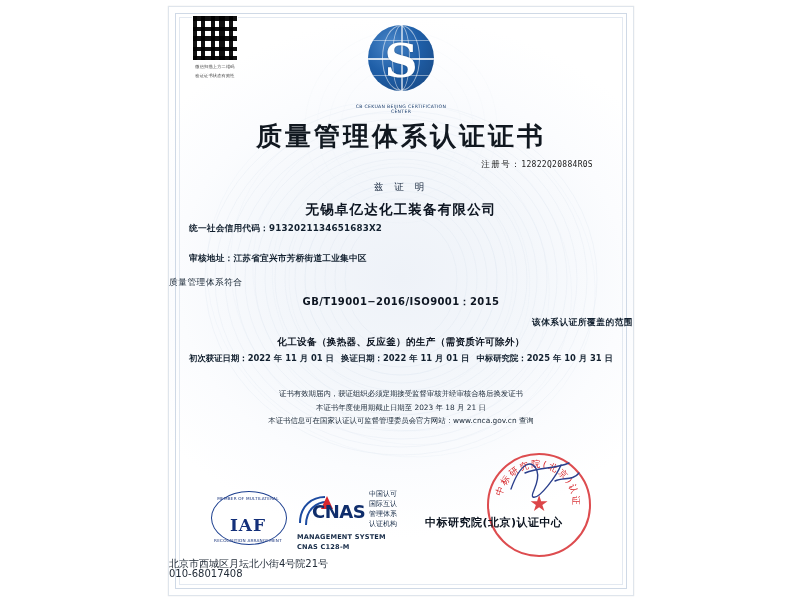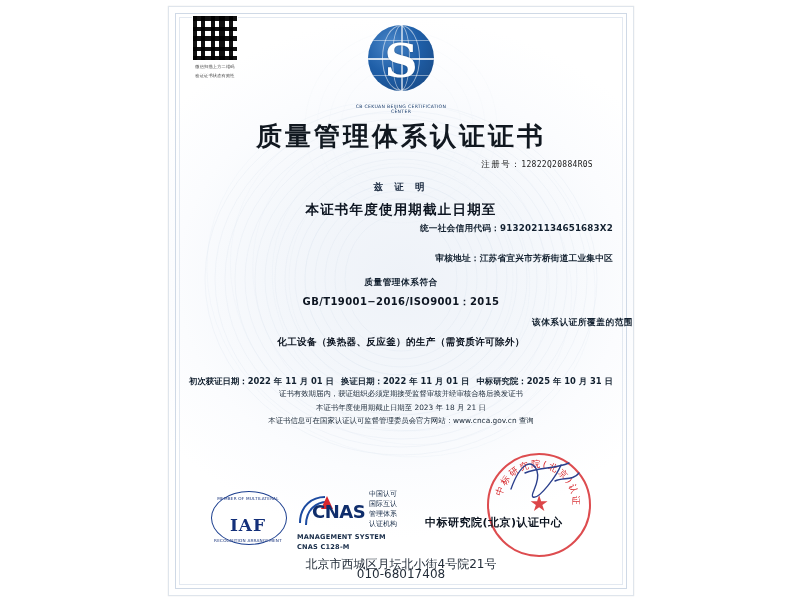--- a/index.html
+++ b/index.html
@@ -174,56 +174,56 @@
   }
   .reg-no .label { letter-spacing: 1.5px; }
   .reg-no .value { font-family: "DejaVu Sans Mono", "Liberation Mono", monospace; font-size: 8px; margin-top: 28px; }
 
   .hereby {
     position: absolute;
     left: 0; right: 0;
     top: 174px;
     text-align: center;
     font-size: 9.5px;
-    font-weight: bold;
+    font-weight: normal;
     letter-spacing: 4px;
     color: #14243a;
   }
 
   .company {
     position: absolute;
     left: 0; right: 0;
     top: 194px;
     text-align: center;
     font-size: 13.5px;
     font-weight: bold;
     letter-spacing: 1.2px;
     color: #0d1521;
   }
 
   .info-line {
     position: absolute;
     left: 20px; right: 20px;
-    text-align: right;
+    text-align: left;
     font-size: 8.7px;
     font-weight: bold;
     color: #12202f;
     letter-spacing: 0.2px;
   }
   .l-credit { top: 216px; }
   .l-regaddr { top: 231px; }
   .l-auditaddr { top: 246px; }
 
   .sys-conform {
     position: absolute;
     left: 0; right: 0;
     top: 270px;
-    text-align: center;
+    text-align: left;
     font-size: 8.7px;
-    font-weight: bold;
+    font-weight: normal;
     color: #12202f;
     letter-spacing: 0.5px;
   }
   .standard {
     position: absolute;
     left: 0; right: 0;
     top: 288px;
     text-align: center;
     font-size: 10px;
     font-weight: bold;
@@ -247,21 +247,21 @@
     text-align: center;
     font-size: 9.6px;
     font-weight: bold;
     color: #0d1521;
     letter-spacing: 0.3px;
   }
 
   .dates {
     position: absolute;
     left: 20px; right: 20px;
-    top: 369px;
+    top: 346px;
     display: flex;
     justify-content: space-between;
     font-size: 8.4px;
     font-weight: bold;
     color: #12202f;
   }
   .dates > div { white-space: nowrap; }
 
   .notes {
     position: absolute;
@@ -391,22 +391,21 @@
     top: 512px;
     font-size: 11px;
     font-weight: bold;
     color: #0d1521;
     letter-spacing: 0.5px;
   }
   .addr-line {
     position: absolute;
     left: 0; right: 0;
     bottom: 16px;
-    text-align: center;
-    font-size: 12px;
+    font-size: 10px;
     line-height: 10px;
     color: #222c38;
   }
   .addr-line .tel { display: block; }
 
   svg { display: block; }
 </style>
 </head>
 <body>
 
@@ -474,21 +473,21 @@
     </div>
 
     <div class="title">质量管理体系认证证书</div>
 
     <div class="reg-no">
       <span class="label">注册号：</span><span class="value">12822Q20884R0S</span>
     </div>
 
     <div class="hereby">兹 证 明</div>
 
-    <div class="company">本证书年度使用期截止日期至</div>
+    <div class="company">无锡卓亿达化工装备有限公司</div>
 
     <div class="info-line l-credit">统一社会信用代码：9132021134651683X2</div>
     <div class="info-line l-auditaddr">审核地址：江苏省宜兴市芳桥街道工业集中区</div>
 
     <div class="sys-conform">质量管理体系符合</div>
     <div class="standard">GB/T19001−2016/ISO9001：2015</div>
     <div class="scope-label">该体系认证所覆盖的范围</div>
     <div class="scope-text">化工设备（换热器、反应釜）的生产（需资质许可除外）</div>
 
     <div class="dates">

